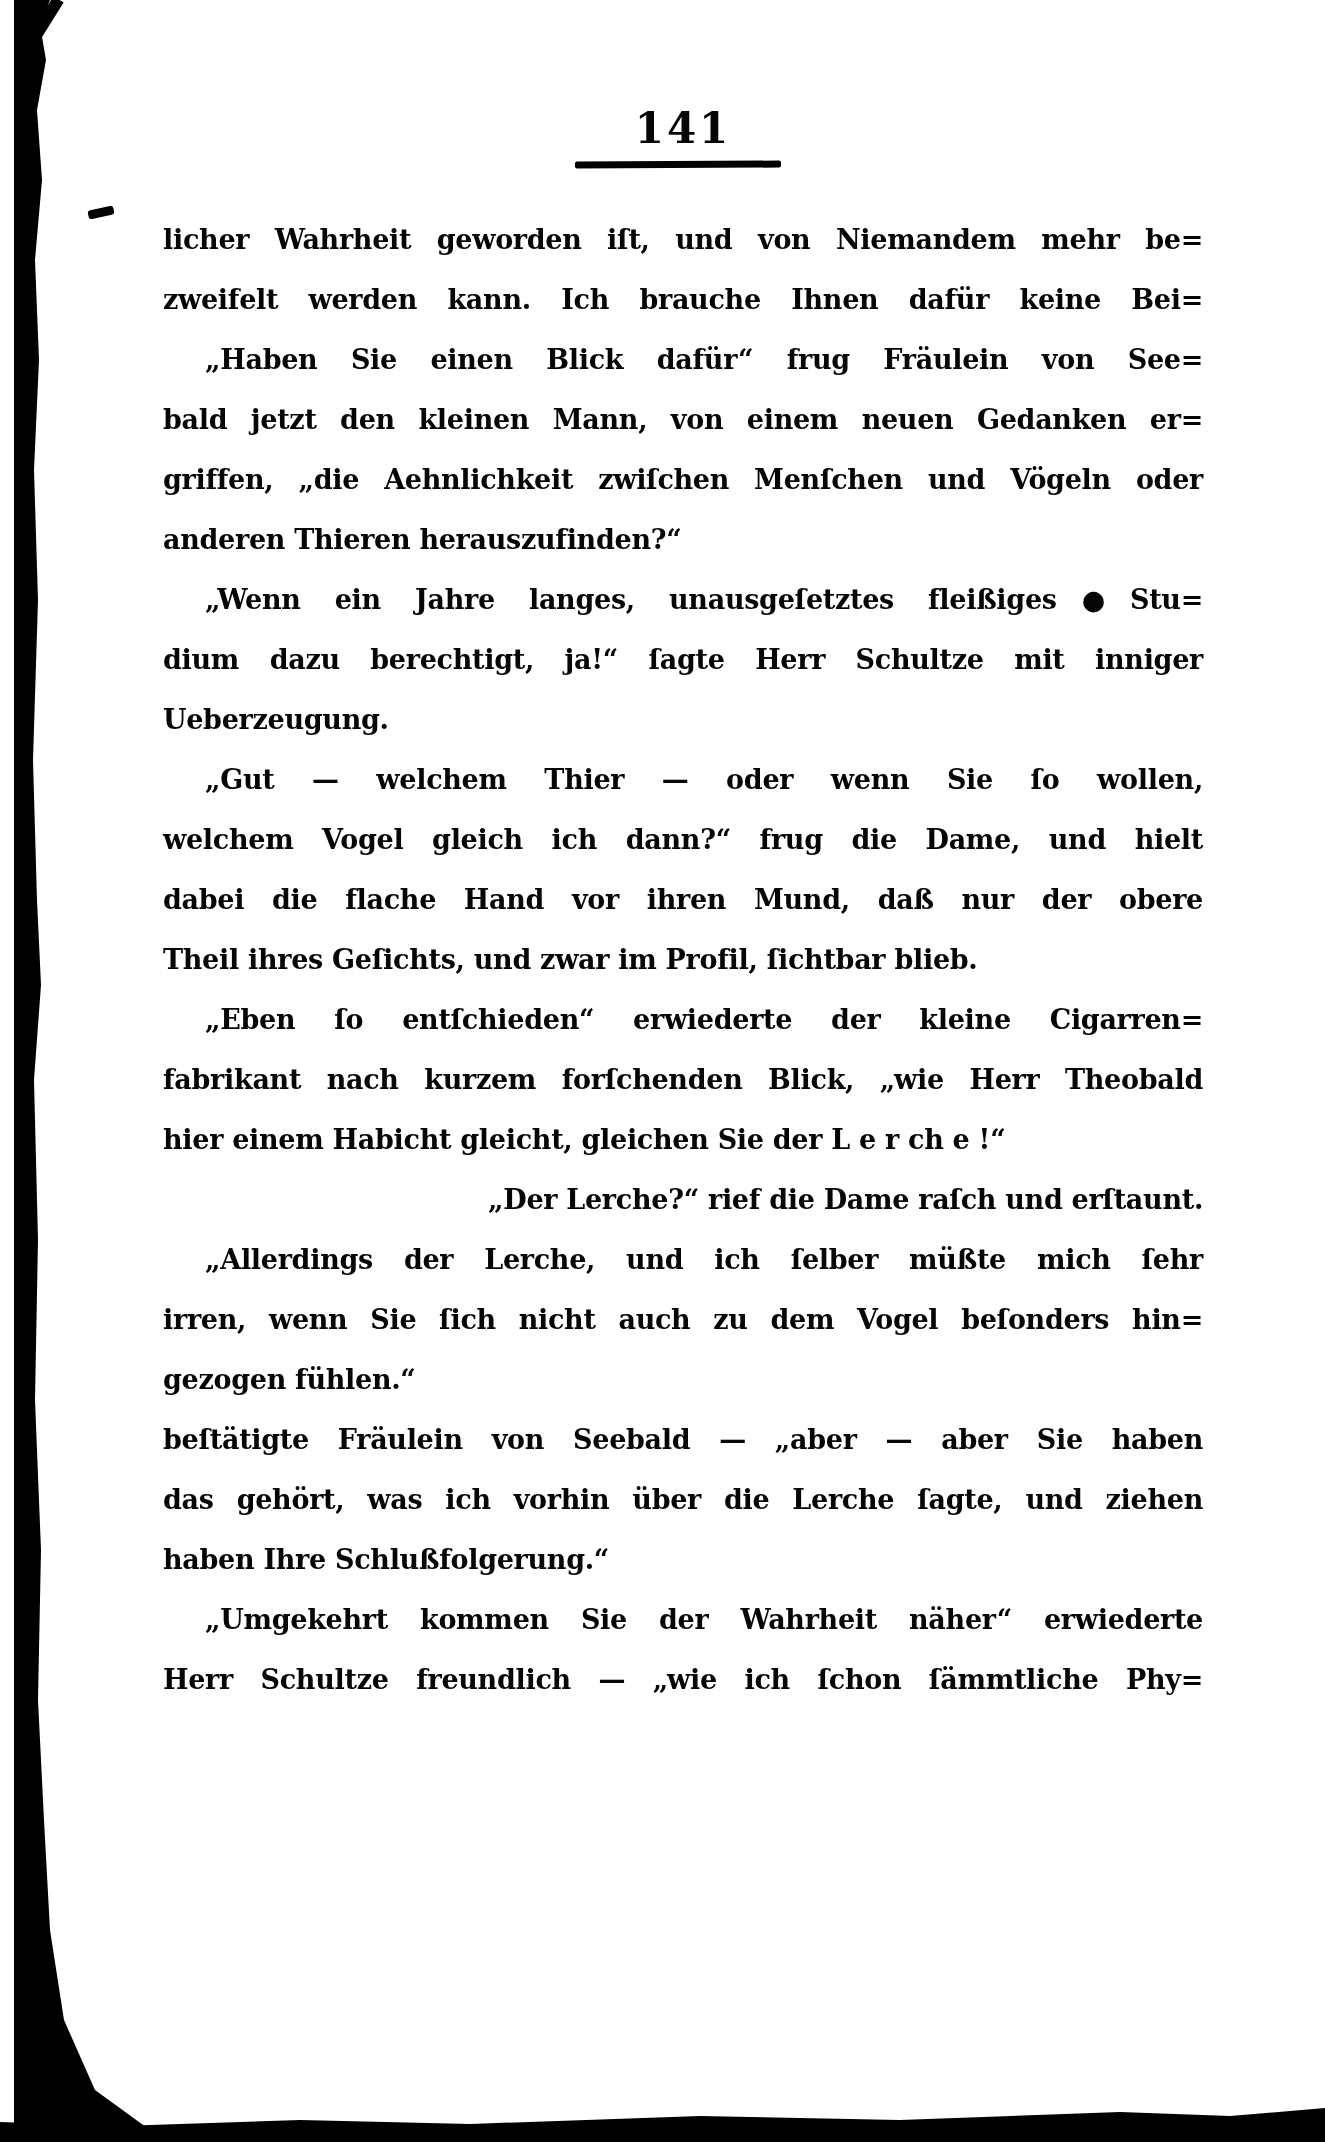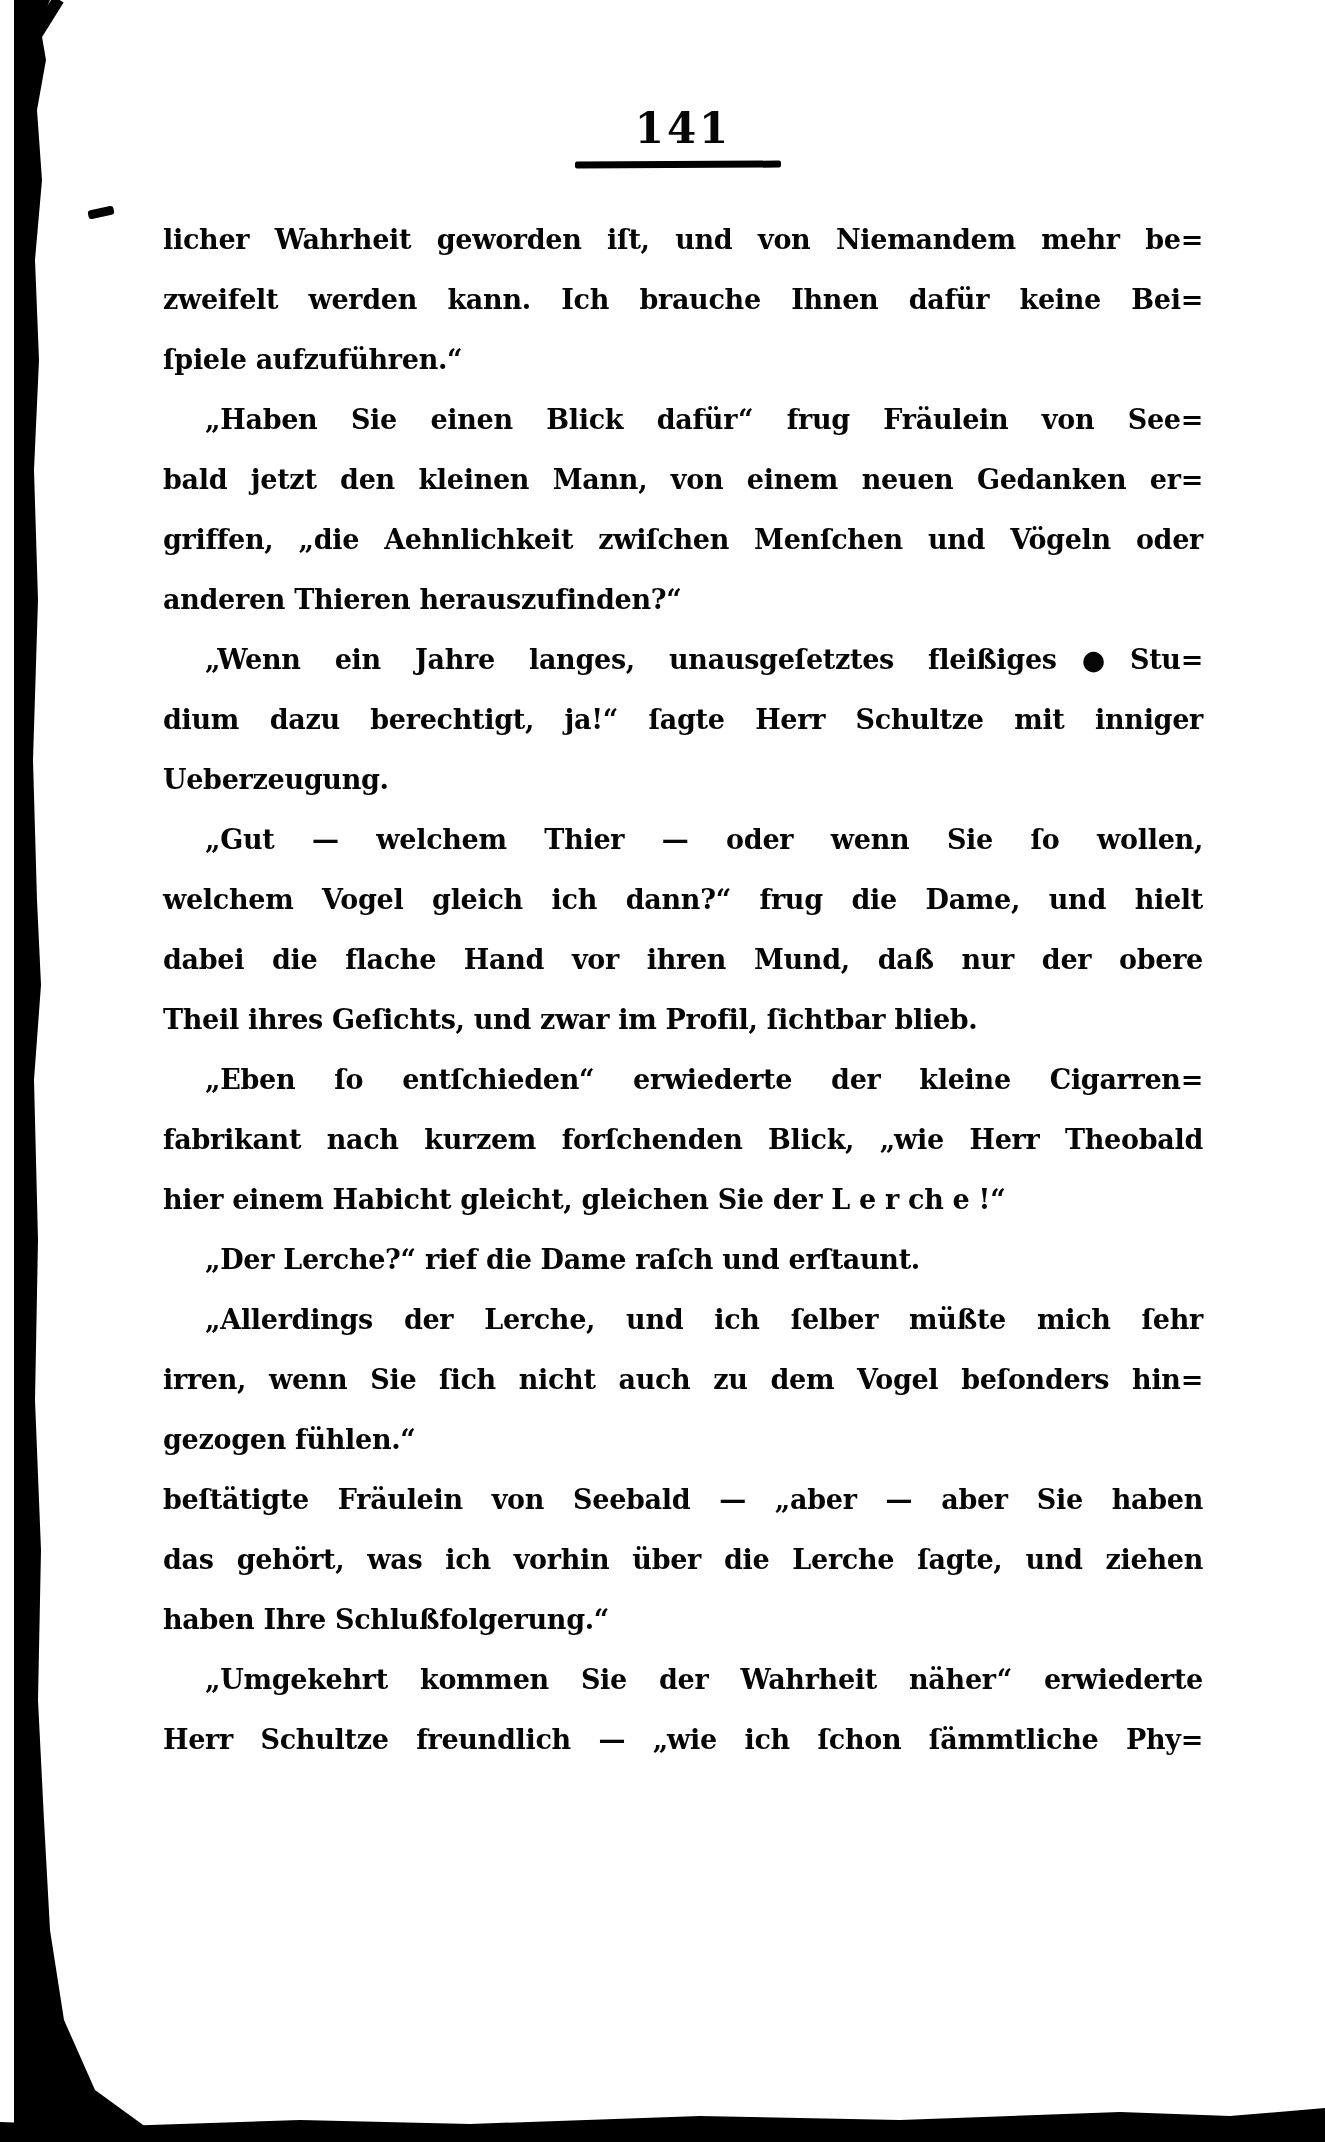--- a/index.html
+++ b/index.html
@@ -53,41 +53,40 @@
     height:60px;line-height:60px;
     white-space:nowrap;
     text-align:left;
     overflow:visible;
   }
   .text-line.justify{
     white-space:normal;
     text-align:justify;
     text-align-last:justify;
   }
-  .text-line.indent{ padding-left:42px; }
+  .text-line.indent{ padding-left:42px;text-align:right; }
   .text-line.justify.indent{ padding-left:42px; }
 </style>
 </head>
 <body>
 
 <div class="page">
   <div class="left-bar"></div>
   <div class="top-slash"></div>
   <div class="top-speck"></div>
   <div class="bottom-bar"></div>
 
   <header>
     <div class="page-number">141</div>
     <div class="header-rule"></div>
   </header>
 
   <main class="text-block" id="text-block">
       <div class="text-line justify">licher Wahrheit geworden iſt, und von Niemandem mehr be=</div>
       <div class="text-line justify">zweifelt werden kann.  Ich brauche Ihnen dafür keine Bei=</div>
-      <div class="text-line">ſpiele aufzuführen.“</div>
       <div class="text-line indent justify">„Haben Sie einen Blick dafür“ frug Fräulein von See=</div>
       <div class="text-line justify">bald jetzt den kleinen Mann, von einem neuen Gedanken er=</div>
       <div class="text-line justify">griffen, „die Aehnlichkeit zwiſchen Menſchen und Vögeln oder</div>
       <div class="text-line">anderen Thieren herauszufinden?“</div>
       <div class="text-line indent justify">„Wenn ein Jahre langes, unausgeſetztes fleißiges●Stu=</div>
       <div class="text-line justify">dium dazu berechtigt, ja!“ ſagte Herr Schultze mit inniger</div>
       <div class="text-line">Ueberzeugung.</div>
       <div class="text-line indent justify">„Gut — welchem Thier — oder wenn Sie ſo wollen,</div>
       <div class="text-line justify">welchem Vogel gleich ich dann?“ frug die Dame, und hielt</div>
       <div class="text-line justify">dabei die flache Hand vor ihren Mund, daß nur der obere</div>

